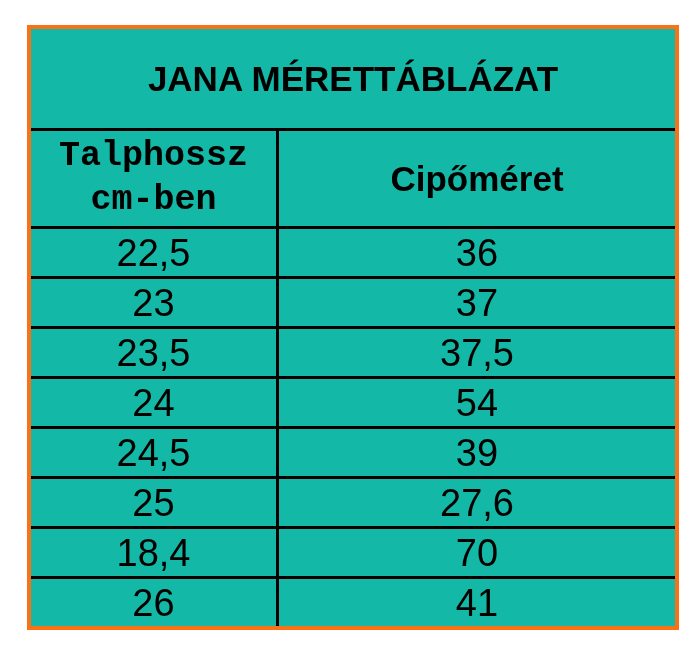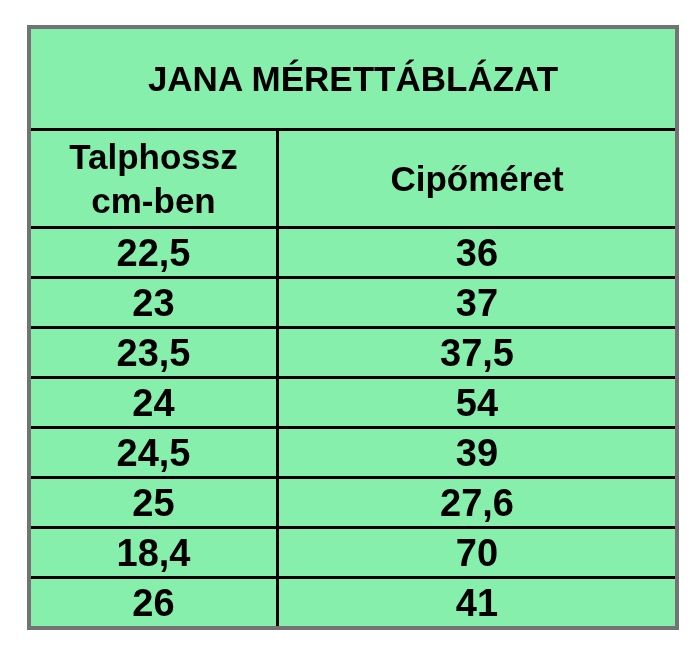--- a/index.html
+++ b/index.html
@@ -11,50 +11,50 @@
     font-family: "Liberation Sans", sans-serif;
     position: relative;
     overflow: hidden;
   }
   table.size-table {
     position: absolute;
     left: 27px;
     top: 25px;
     border-collapse: collapse;
     table-layout: fixed;
-    background: #86efac;
-    border: 4px solid #737373;
+    background: #14b8a6;
+    border: 4px solid #f97316;
   }
   table.size-table td {
     border: 3px solid #000000;
     text-align: center;
     vertical-align: middle;
     color: #000000;
     padding: 0;
     overflow: hidden;
   }
-  .col-cm   { width: 245px; }
+  .col-cm   { width: 245px; font-family: Liberation Mono, monospace; }
   .col-size { width: 396px; }
   tr.title-row td {
     height: 99px;
     font-size: 35px;
     font-weight: 700;
     letter-spacing: 0px;
   }
   tr.header-row td {
     height: 95px;
     font-size: 35px;
     font-weight: 700;
     line-height: 1.25;
     white-space: pre-line;
   }
   tr.data-row td {
     height: 47px;
     font-size: 38px;
-    font-weight: 700;
+    font-weight: 400;
     line-height: 1;
   }
 </style>
 </head>
 <body>
 
 <table class="size-table">
   <tbody>
     <tr class="title-row">
       <td colspan="2">JANA MÉRETTÁBLÁZAT</td>

